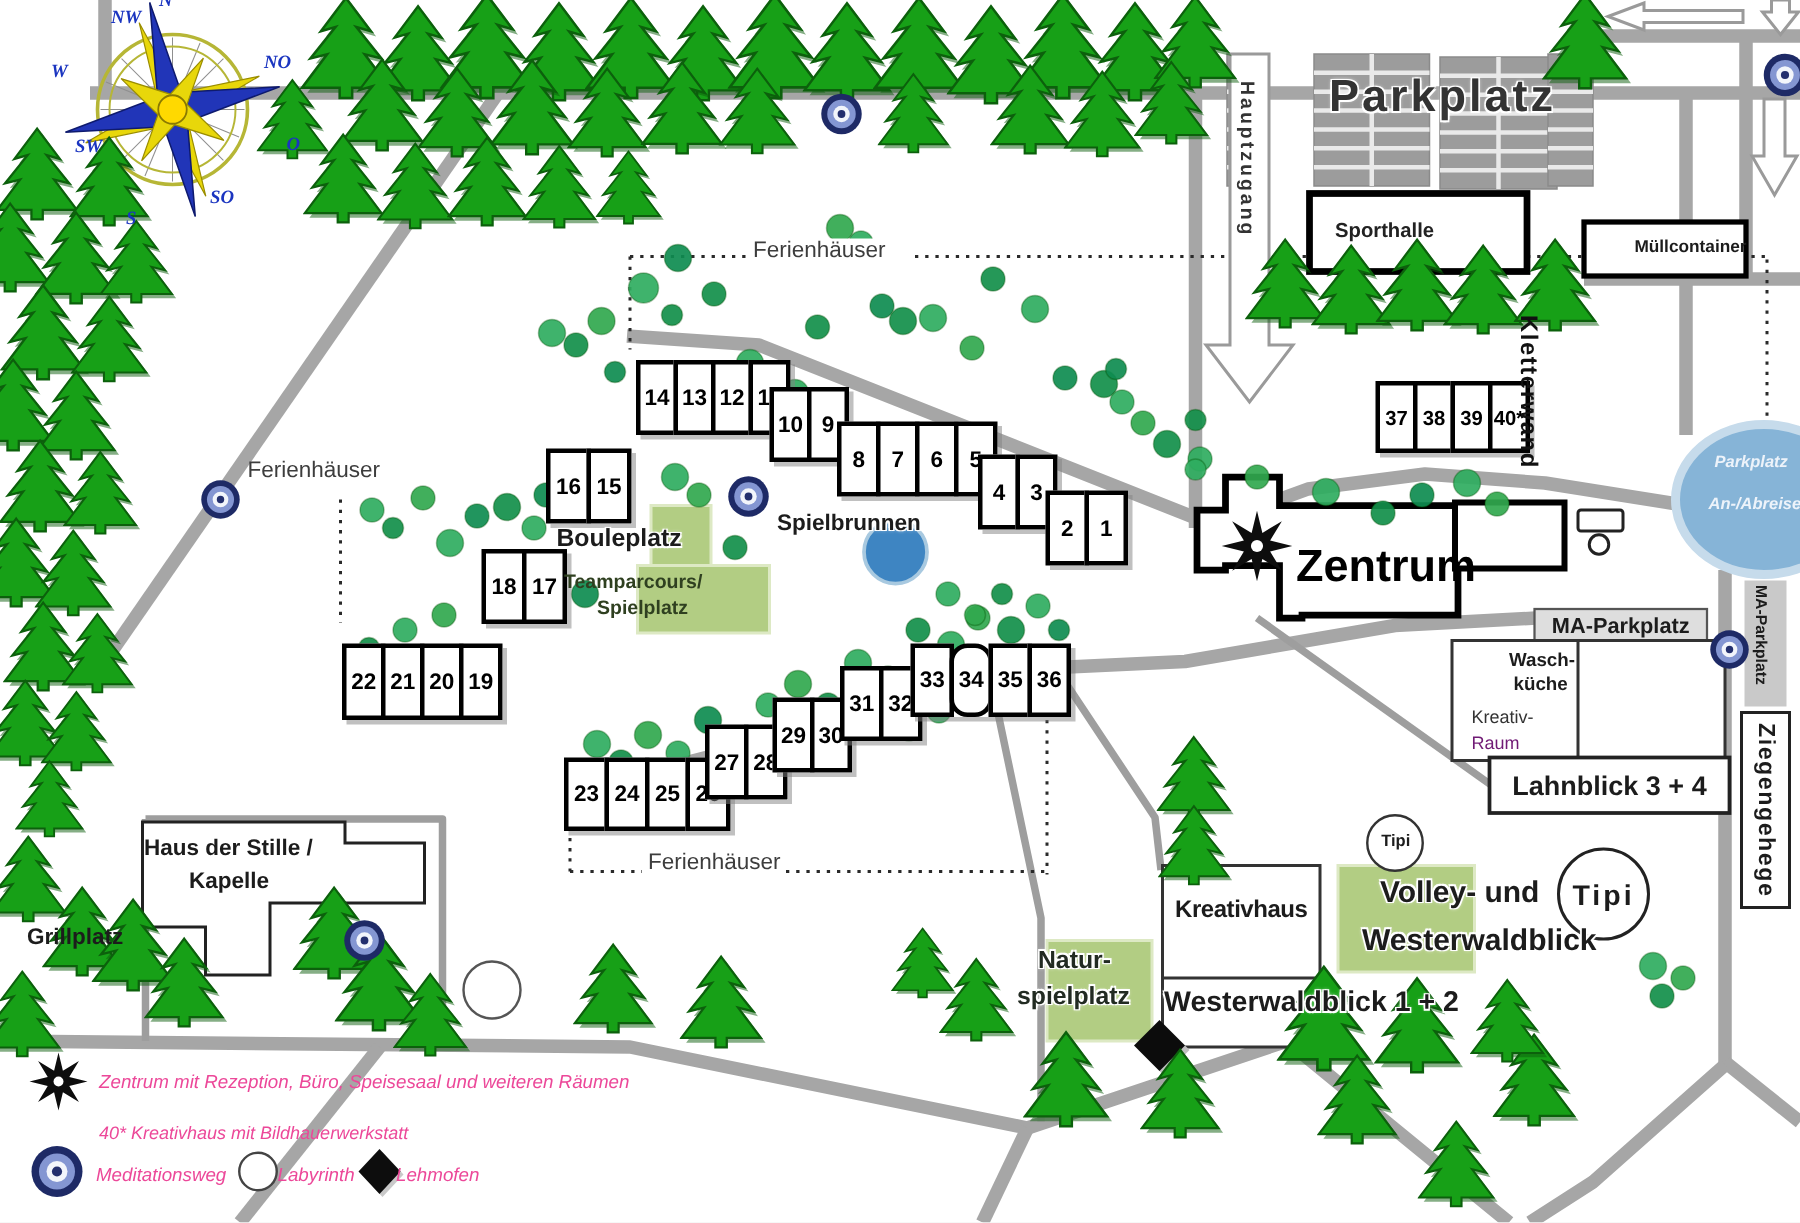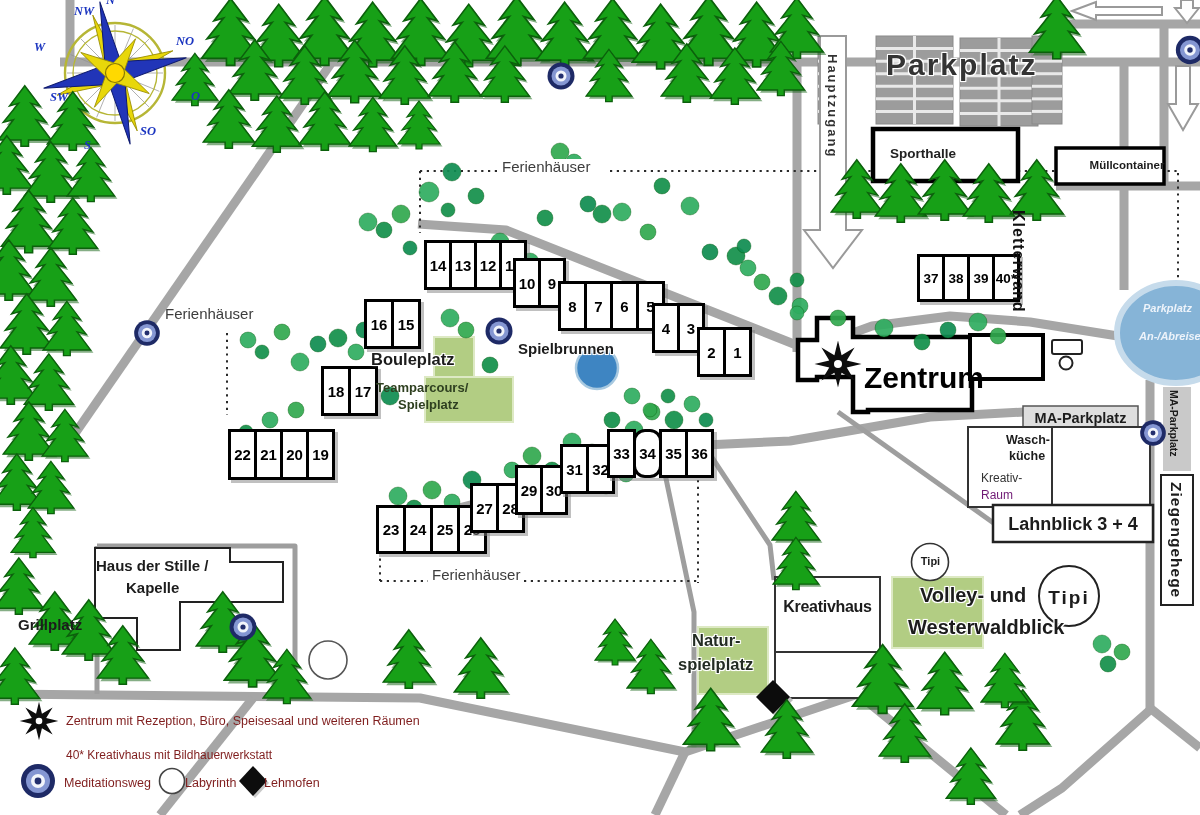--- a/index.html
+++ b/index.html
@@ -8,21 +8,21 @@
   svg.base{position:absolute;left:0;top:0;}
   .lbl{position:absolute;white-space:nowrap;color:#1c1c1c;line-height:1.12;}
   .halo{text-shadow:1px 1px 0 #fff,-1px -1px 0 #fff,1px -1px 0 #fff,-1px 1px 0 #fff,0 0 3px #fff;}
   .vtext{writing-mode:vertical-rl;}
   .hgroup{position:absolute;display:flex;box-shadow:3px 3px 0 rgba(130,130,130,.5);}
   .hcell{background:#fff;border:3px solid #000;margin-left:-3px;display:flex;align-items:center;
          justify-content:center;font-weight:bold;font-size:15px;color:#000;overflow:hidden;}
   .hcell:first-child{margin-left:0;}
   .cdir{position:absolute;color:#1b35c0;font-weight:bold;font-style:italic;font-size:12.5px;
         font-family:"Liberation Serif",serif;}
-  .legend-text{position:absolute;color:#7f1d1d;}
+  .legend-text{position:absolute;color:#ec4899;font-style:italic;}
 </style>
 </head>
 <body>
 
 <div class="map">
 
   <svg class="base" width="1200" height="815">
     <defs>
       <symbol id="tree-sym" viewBox="0 0 46 52">
         <path d="M24.5,4.5 L36.5,20.5 L29.5,18.5 L41.5,33.5 L33.5,31.5 L45.5,47.5 L3.5,47.5 L15.5,31.5 L7.5,33.5 L19.5,18.5 L12.5,20.5 Z" fill="#0b5e0b" opacity="0.5"></path>
@@ -424,20 +424,21 @@
   <div class="lbl vtext" style="left:1167px;top:390px;font-size:10.5px;font-weight:700;">MA-Parkplatz</div>
   <div class="lbl" style="left:1006px;top:433px;font-size:12.5px;font-weight:700;">Wasch-</div>
   <div class="lbl" style="left:1009px;top:449px;font-size:12.5px;font-weight:700;">küche</div>
   <div class="lbl" style="left:981px;top:472px;font-size:12px;color:#333;">Kreativ-</div>
   <div class="lbl" style="left:981px;top:489px;font-size:12px;color:#701a75;">Raum</div>
   <div class="lbl" style="left:993px;top:514px;width:160px;text-align:center;font-size:18px;font-weight:700;">Lahnblick 3 + 4</div>
   <div class="lbl vtext" style="left:1168px;top:482px;font-size:15.5px;font-weight:600;letter-spacing:1px;">Ziegengehege</div>
   <div class="lbl" style="left:912px;top:555px;width:37px;text-align:center;font-size:11px;font-weight:700;">Tipi</div>
   <div class="lbl" style="left:1040px;top:587px;width:58px;text-align:center;font-size:19px;font-weight:700;letter-spacing:2px;">Tipi</div>
   <div class="lbl" style="left:775px;top:598px;width:105px;text-align:center;font-size:16px;font-weight:700;letter-spacing:-0.3px;">Kreativhaus</div>
+  <div class="lbl halo" style="left:776px;top:658px;font-size:19px;font-weight:700;">Westerwaldblick 1 + 2</div>
   <div class="lbl halo" style="left:920px;top:584px;font-size:20px;font-weight:700;">Volley- und</div>
   <div class="lbl halo" style="left:908px;top:616px;font-size:20px;font-weight:700;">Westerwaldblick</div>
   <div class="lbl halo" style="left:692px;top:631px;font-size:16.5px;font-weight:700;color:#222b22;">Natur-</div>
   <div class="lbl halo" style="left:678px;top:655px;font-size:16.5px;font-weight:700;color:#222b22;">spielplatz</div>
   <div class="lbl halo" style="left:371px;top:350px;font-size:16.5px;font-weight:700;">Bouleplatz</div>
   <div class="lbl" style="left:376px;top:381px;font-size:13px;font-weight:700;color:#2f4020;">Teamparcours/</div>
   <div class="lbl" style="left:398px;top:398px;font-size:13px;font-weight:700;color:#2f4020;">Spielplatz</div>
   <div class="lbl halo" style="left:518px;top:341px;font-size:15px;font-weight:700;">Spielbrunnen</div>
   <div class="lbl" style="left:499px;top:159px;font-size:15px;color:#3d3d3d;background:#fff;padding:0 3px;">Ferienhäuser</div>
   <div class="lbl" style="left:165px;top:306px;font-size:15px;color:#3d3d3d;">Ferienhäuser</div>

